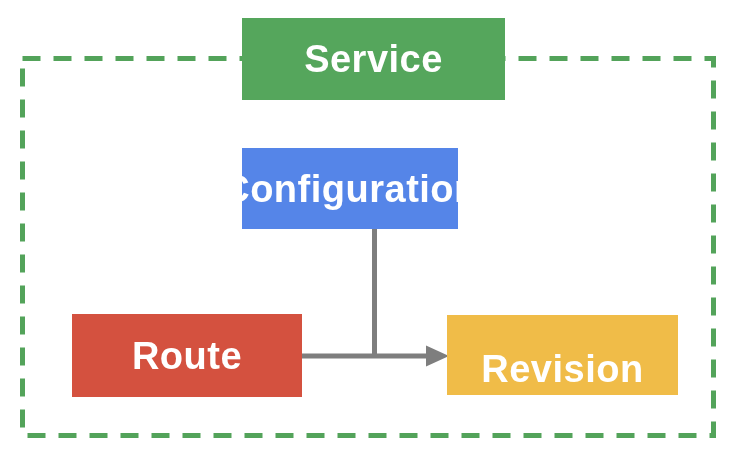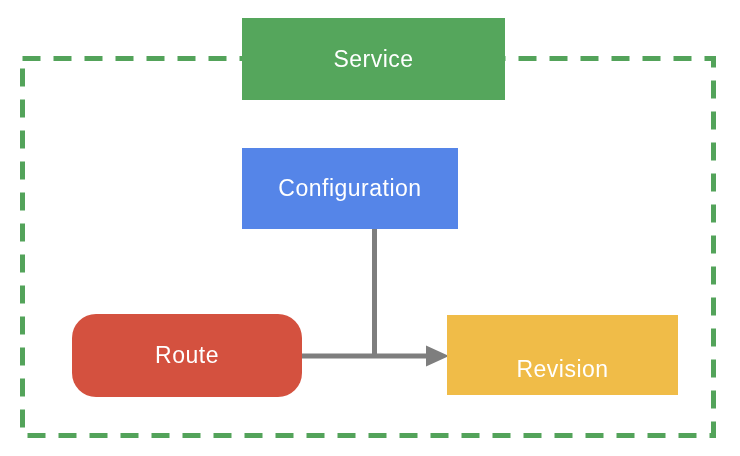--- a/index.html
+++ b/index.html
@@ -25,22 +25,22 @@
   }
   .box {
     position: absolute;
     display: flex;
     align-items: center;
     justify-content: center;
     box-sizing: border-box;
   }
   .box .label {
     color: #ffffff;
-    font-weight: 400;
-    font-size: 23px;
+    font-weight: 700;
+    font-size: 38px;
     letter-spacing: 0.5px;
     line-height: 1;
     white-space: nowrap;
   }
   .box-service       { left: 242px; top: 18px;  width: 263px; height: 82px; }
   .box-configuration { left: 242px; top: 148px; width: 216px; height: 81px; }
   .box-route         { left: 72px;  top: 314px; width: 230px; height: 83px; }
   .box-revision      { left: 447px; top: 315px; width: 231px; height: 80px; }
 </style>
 </head>
@@ -60,21 +60,21 @@
   </svg>
 
   <div class="box box-service" style="background-color: rgb(85, 166, 92);">
     <span class="label" style="color: rgb(255, 255, 255);">Service</span>
   </div>
 
   <div class="box box-configuration" style="background-color: rgb(85, 133, 232);">
     <span class="label" style="color: rgb(255, 255, 255);">Configuration</span>
   </div>
 
-  <div class="box box-route" style="background-color: rgb(212, 81, 63); border-radius: 24px;">
+  <div class="box box-route" style="background-color: rgb(212, 81, 63);">
     <span class="label" style="color: rgb(255, 255, 255);">Route</span>
   </div>
 
   <div class="box box-revision" style="background-color: rgb(240, 188, 72);">
     <span class="label" style="color: rgb(255, 255, 255); margin-top: 28px;">Revision</span>
   </div>
 
 </div>
 
 </body></html>

